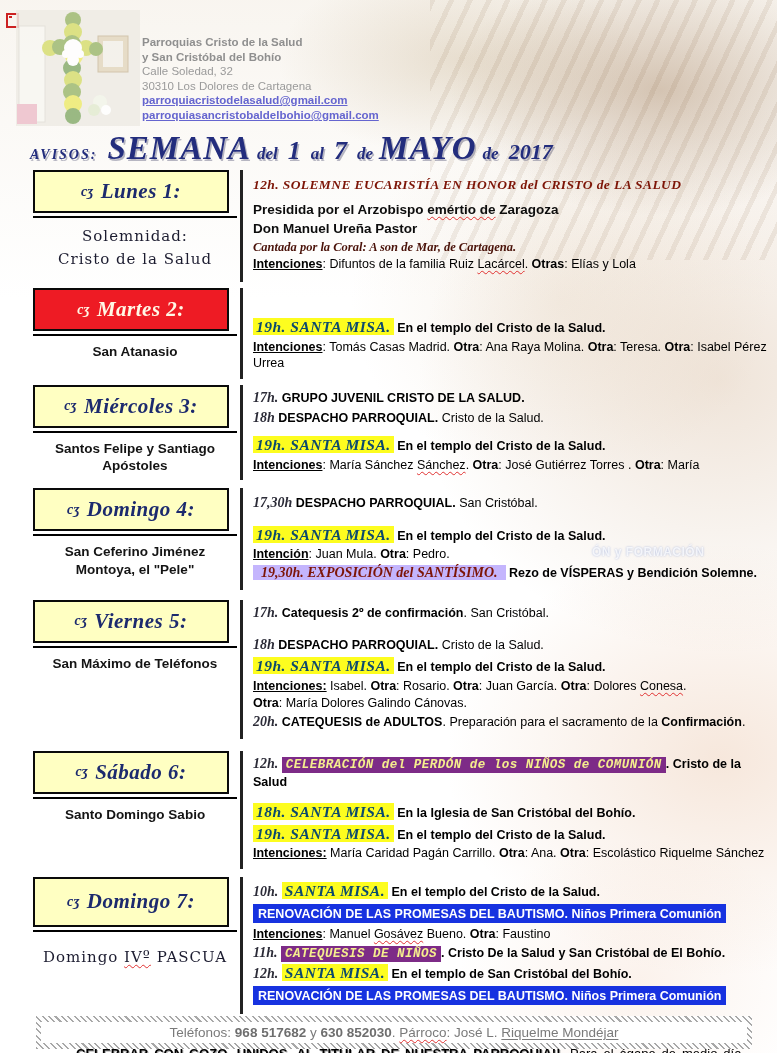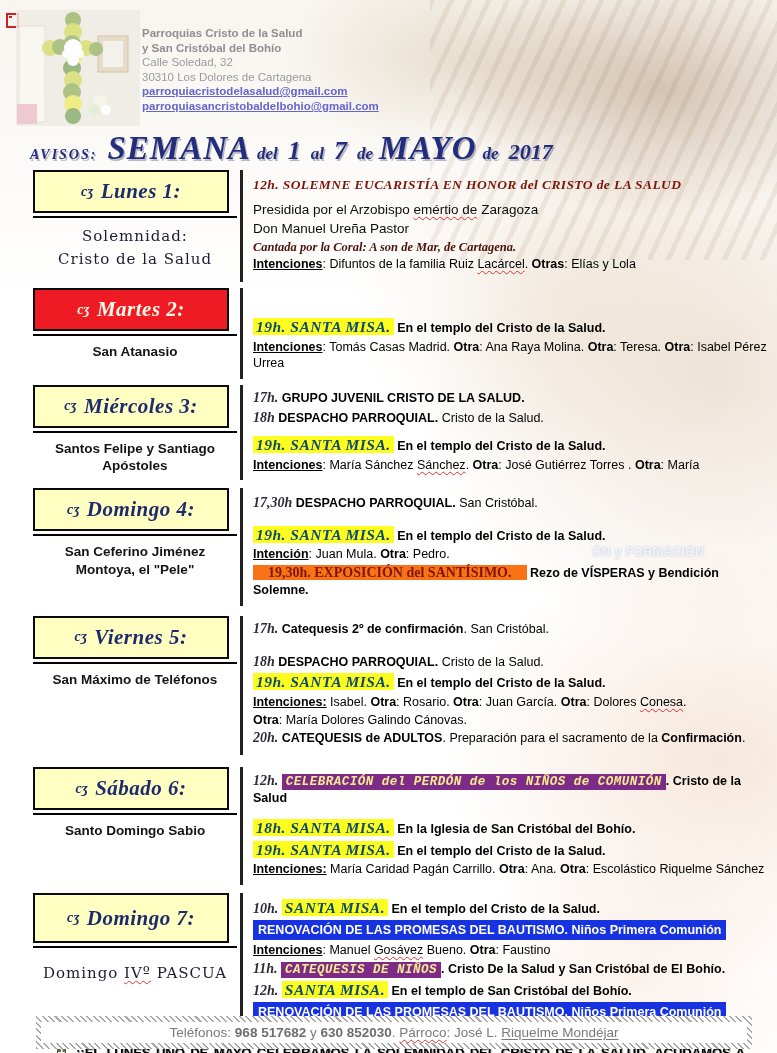--- a/index.html
+++ b/index.html
@@ -17,21 +17,21 @@
       linear-gradient(180deg, rgba(222,205,178,.20) 0px, rgba(255,255,255,0) 300px);}
   .bg-streaks{position:absolute;left:430px;top:0;width:347px;height:260px;opacity:.25;pointer-events:none;
     background:repeating-linear-gradient(115deg, rgba(110,70,30,.35) 0 5px, transparent 5px 17px);}
   .watermark{position:absolute;left:592px;top:545px;color:rgba(255,255,255,.8);
     font-weight:bold;font-size:12px;text-shadow:0 0 2px rgba(90,120,200,.5);letter-spacing:.5px;}
 
   
   .anchor{position:absolute;left:6px;top:13px;width:9px;height:11px;border:2px solid #cc2222;
     background:linear-gradient(#cc2222,#cc2222) 1px 1px/3px 2px no-repeat;}
   .photo{position:absolute;left:16px;top:10px;width:124px;height:116px;opacity:.85;}
-  .contact{position:absolute;left:142px;top:26px;font-size:11.5px;line-height:14.5px;color:#9a9a9a;}
+  .contact{position:absolute;left:142px;top:35px;font-size:11.5px;line-height:14.5px;color:#9a9a9a;}
   .contact .pn{font-weight:bold;color:#8f8f8f;}
   .contact a{color:#6565cf;font-weight:bold;text-decoration:underline;display:block;line-height:15px;}
 
   
   .title{position:absolute;left:30px;top:130px;white-space:nowrap;color:#232d7d;
     font-family:"Liberation Serif","DejaVu Serif",serif;font-style:italic;font-weight:bold;
     text-shadow:1.5px 1.5px 0 rgba(125,125,150,.55);}
   .title .t-av{font-size:14px;letter-spacing:2px;margin-right:10px;}
   .title .t-big{font-size:33px;letter-spacing:1px;}
   .title .t-sm{font-size:17px;margin:0 6px;}
@@ -60,29 +60,29 @@
   .ln{font-size:12.5px;color:#000;line-height:1.3;margin:1.5px 0;}
   .b{font-weight:bold;}
   .lbl{font-weight:bold;text-decoration:underline;}
   .sq{text-decoration-line:underline;text-decoration-style:wavy;text-decoration-color:#e03030;
       text-decoration-thickness:1px;text-underline-offset:2px;}
   .u{text-decoration:underline;}
   .time{font-family:"Liberation Serif","DejaVu Serif",serif;font-style:italic;font-weight:bold;
         font-size:14px;color:#2c2c38;}
   .hlts{font-family:"Liberation Serif","DejaVu Serif",serif;font-style:italic;font-weight:bold;
         font-size:15.5px;color:#0c4a6e;background:#fdfd1f;padding:0 3px;letter-spacing:.5px;}
-  .hlts-red{font-family:"Liberation Serif","DejaVu Serif",serif;font-weight:bold;
-        font-size:14px;color:#7d1507;background:#f97316;padding:0 15px;}
+  .hlts-red{font-family:"Liberation Serif","DejaVu Serif",serif;font-style:italic;font-weight:bold;
+        font-size:14px;color:#7d1507;background:#c4b5fd;padding:0 8px;}
   .hl-purple{font-family:Liberation Mono, monospace;font-style:italic;font-weight:bold;
         font-size:12.5px;color:#f5ee8e;background:#7d2b87;padding:1px 4px;letter-spacing:.5px;}
   .banner{display:inline-block;background:#1732e0;color:#fff;font-weight:bold;font-size:12.5px;
         padding:1.5px 5px;margin:1px 0;}
   .ln-maroon{font-family:"Liberation Serif","DejaVu Serif",serif;font-style:italic;font-weight:bold;
         font-size:13.5px;color:#7d1507;letter-spacing:.4px;}
-  .ln-press{font-weight:normal;font-size:13.5px;color:#0d0d0d;}
+  .ln-press{font-weight:bold;font-size:13.5px;color:#0d0d0d;}
   .ln-script{font-family:"Liberation Serif","DejaVu Serif",serif;font-style:italic;font-weight:bold;
         font-size:12.5px;color:#4a1209;}
 
   
   .notes{margin:14px 0 0 57px;width:688px;}
   .note{display:flex;gap:10px;margin-bottom:3px;}
   .bullet{flex:none;width:9px;height:9px;margin-top:4px;background:
       linear-gradient(#fff,#fff) center/1.5px 7px no-repeat,
       linear-gradient(#fff,#fff) center/7px 1.5px no-repeat,#6d6d49;
       box-shadow:0 0 0 1px #55553a inset;}

